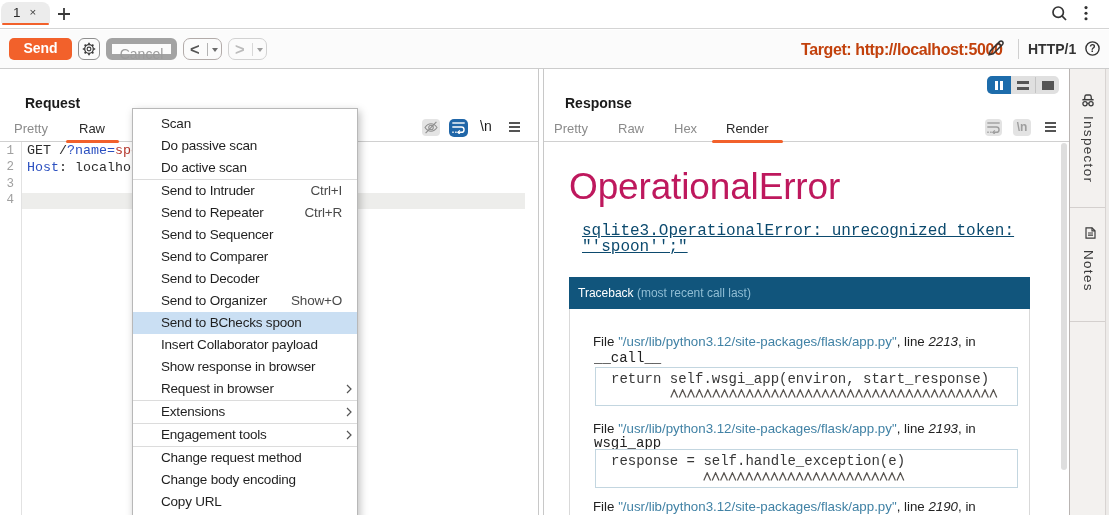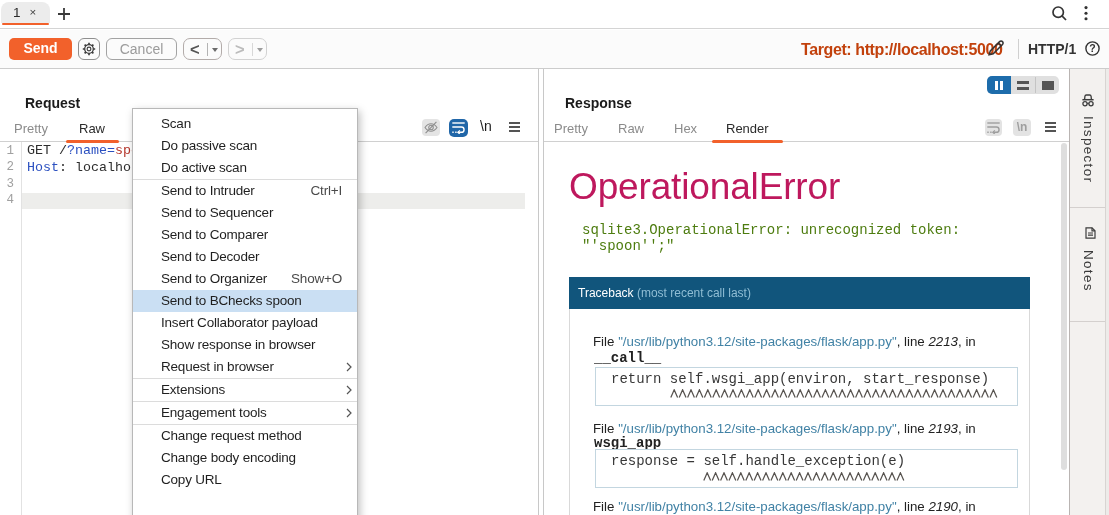--- a/index.html
+++ b/index.html
@@ -15,21 +15,21 @@
 #tab1 .num { position:absolute; left:12.5px; top:3px; }
 #tab1 .x { position:absolute; left:29px; top:3.5px; font-size:11.5px; color:#3f3f3f; }
 #tabora { left:2px; top:22.6px; width:46.5px; height:2.6px; background:#f2612b; border-radius:2px; }
 
 
 #toolbar { left:0; top:30px; width:1109px; height:39px; background:#fbfbfb; border-bottom:1px solid #cccccc; }
 .btn { position:absolute; top:8px; height:22px; border-radius:5px; font-size:14px; }
 #send { left:9px; width:63px; background:#f2612b; color:#fff; font-weight:bold;
   text-align:center; line-height:21px; }
 #gearbtn { left:78px; width:22px; border:1px solid #8f8f8f; background:#fbfbfb; border-radius:6px; }
-#cancel { left:106px; width:71px; border:1px solid #a3a3a3; color:#9b9b9b; text-align:center; line-height:20px; border-radius:6px; }
+#cancel { left:106px; width:71px; border:6px solid #a3a3a3; color:#9b9b9b; text-align:center; line-height:20px; border-radius:6px; }
 #prevbtn { left:183px; width:39px; border:1px solid #b3acaa; border-radius:7px; }
 #nextbtn { left:228px; width:39px; border:1px solid #d2d2d2; border-radius:7px; }
 .navlt { position:absolute; left:6px; top:0.5px; font-size:16.5px; font-weight:bold; }
 .navdiv { position:absolute; left:22.5px; top:4px; width:1px; height:13px; background:#b3b3b3; }
 .tri { position:absolute; left:27.5px; top:8.5px; width:0; height:0;
   border-left:3.2px solid transparent; border-right:3.2px solid transparent; border-top:4.8px solid #6b6b6b; }
 #target { top:10.5px; font-size:16px; letter-spacing:-0.4px; font-weight:bold; color:#c2410c; }
 #vsep1 { left:1018px; top:9px; width:1px; height:20px; background:#d0d0d0; }
 #httpv { left:1028px; top:11px; font-size:14px; font-weight:bold; color:#333; }
 
@@ -59,31 +59,31 @@
 .msep { height:1px; background:#dcdcdc; margin:0; }
 .mi.hl { background:#cadff3; }
 
 
 #ltg { left:987px; top:76px; width:72px; height:18px; border-radius:5px; background:#e0e0e0; }
 #ltg .seg1 { position:absolute; left:0; top:0; width:24px; height:18px; background:#1d6cab; border-radius:5px 0 0 5px; }
 #ltg .segdiv { position:absolute; left:48px; top:1px; width:1px; height:16px; background:#c4c4c4; }
 
 
 #rheading { left:569px; top:166px; font-size:37px; color:#be185d; letter-spacing:-0.15px; }
-.rmsg { position:absolute; left:582px; font-family:"Liberation Mono",monospace; font-size:14px; color:#4d7c0f; white-space:pre; }
+.rmsg { position:absolute; left:582px; font-family:"Liberation Mono",monospace; font-size:16px; color:#0c4a6e; white-space:pre;text-decoration:underline; }
 #tbbar { left:569px; top:277px; width:461px; height:32px; background:#11557c; color:#fff;
   font-size:12px; line-height:32px; padding-left:9px; }
 #tbbar .sub { color:#8fbdd4; }
 #tbbox { left:569px; top:309px; width:461px; height:206px; background:#fff;
   border-left:1px solid #d9d9d9; border-right:1px solid #d9d9d9; }
 .fline { position:absolute; left:593px; font-size:13.3px; color:#222; white-space:nowrap; }
 .fline .lk { color:#4182a5; }
 .fline .ln { font-style:italic; }
 .fname { position:absolute; left:594px; font-family:"Liberation Mono",monospace; font-size:14px;
-  font-weight:bold; color:#222; }
+  font-weight:normal; color:#222; }
 .cbox { position:absolute; left:595px; width:423px; height:39px; border:1px solid #c3d6e0; background:none; }
 .ctext { position:absolute; left:611px; font-family:"Liberation Mono",monospace; font-size:14px;
   color:#383838; white-space:pre; line-height:15.5px; }
 
 
 #rsb { left:1061px; top:143px; width:6px; height:327px; background:#dedede; border-radius:3px; }
 
 
 #sidebar { left:1068.5px; top:69px; width:40.5px; height:446px; background:#f3f1ef; border-left:1.5px solid #b9b4b2; }
 .vtext { position:absolute; writing-mode:vertical-rl; font-size:13.5px; letter-spacing:1.3px; color:#3a3a3a; width:14px; text-align:left; }
@@ -284,20 +284,21 @@
   </svg>
 <div class="vtext" style="left:1082px;top:250px">Notes</div>
 <div class="sbline" style="top:321px"></div>
 
 <div class="abs" id="menu">
   <div class="mi">Scan</div>
   <div class="mi">Do passive scan</div>
   <div class="mi">Do active scan</div>
   <div class="msep"></div>
   <div class="mi">Send to Intruder<span class="sc">Ctrl+I</span></div>
+  <div class="mi">Send to Repeater<span class="sc">Ctrl+R</span></div>
   <div class="mi">Send to Sequencer</div>
   <div class="mi">Send to Comparer</div>
   <div class="mi">Send to Decoder</div>
   <div class="mi">Send to Organizer<span class="sc">Show+O</span></div>
   <div class="mi hl">Send to BChecks spoon</div>
   <div class="mi">Insert Collaborator payload</div>
   <div class="mi">Show response in browser</div>
   <div class="mi">Request in browser<svg class="arrow" width="6" height="10" viewBox="0 0 6 10">
         <path d="M1 1 L5 5 L1 9" fill="none" stroke="#555" stroke-width="1.2"></path>
       </svg></div>

